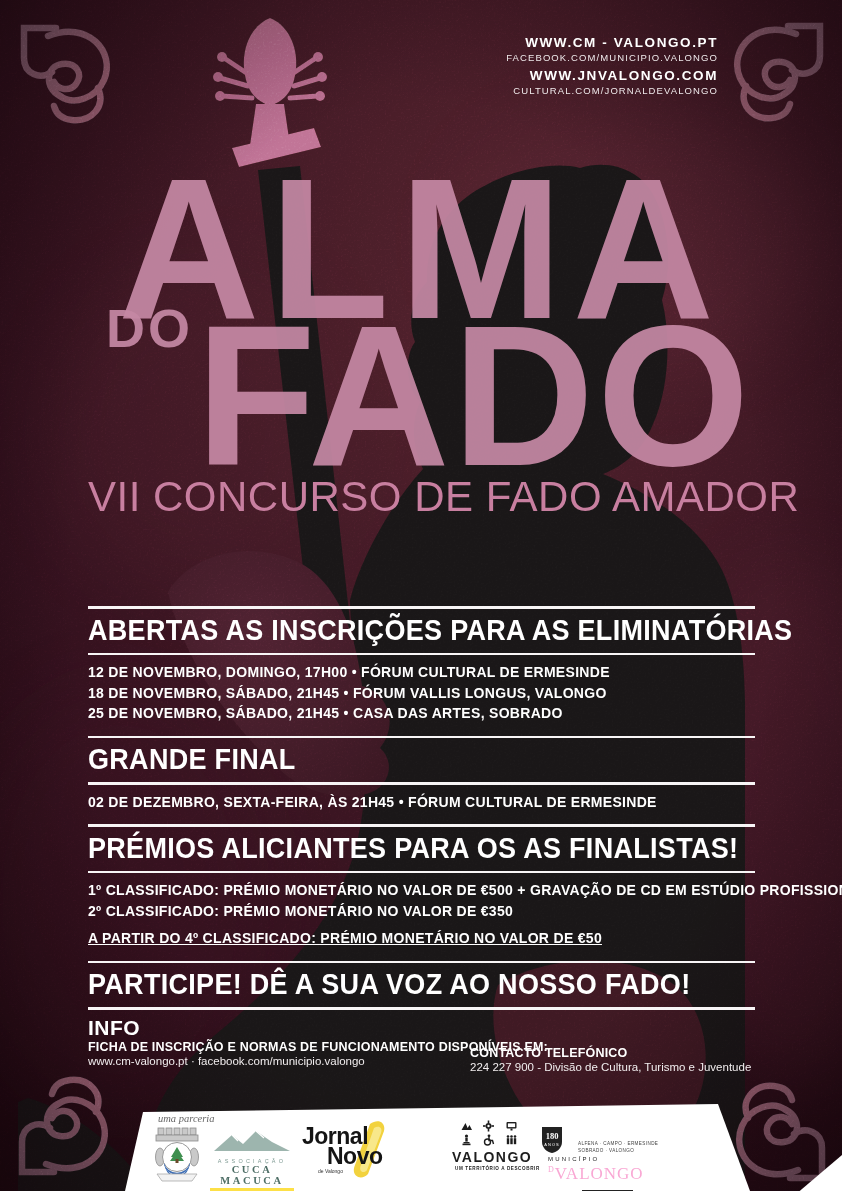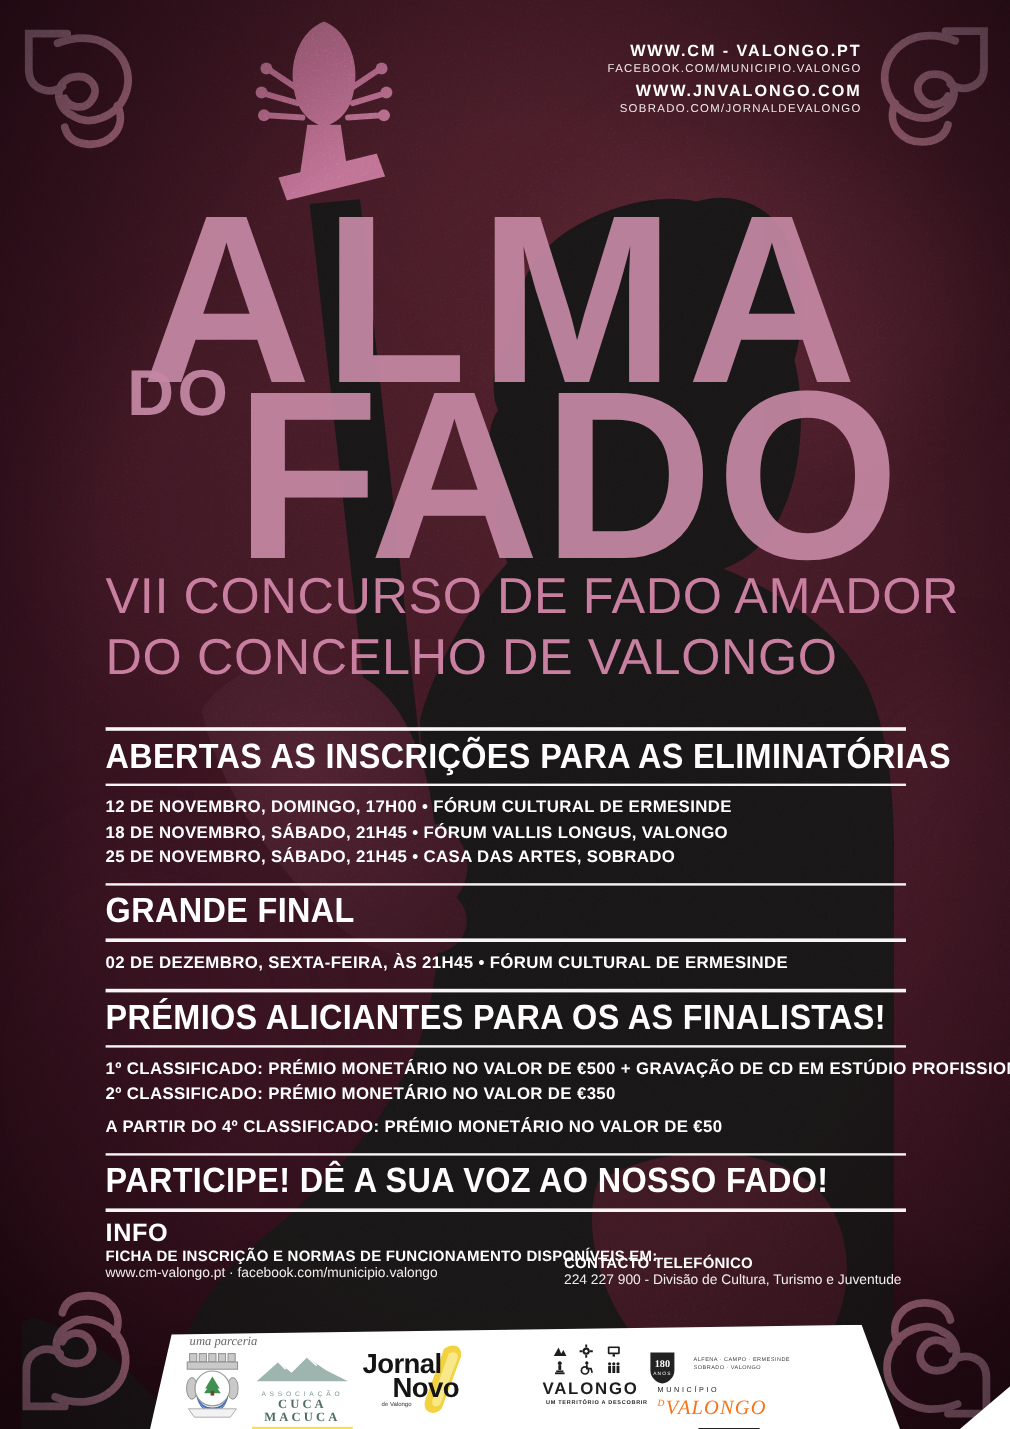--- a/index.html
+++ b/index.html
@@ -24,21 +24,21 @@
   
   .content{position:absolute;left:88px;top:606px;width:667px;z-index:5;color:#fff;}
   .rule{height:2.5px;background:#f8f5f6;border:0;margin:0;}
   .content h2{
     margin:0;font-size:27px;font-weight:bold;letter-spacing:.3px;line-height:27px;
     padding:8px 0 9px 0;transform:scaleY(1.08);transform-origin:left center;white-space:nowrap;
   }
   .h-spaced{letter-spacing:12px;}
   .items{padding:7px 0 12px 0;}
   .item{font-size:14px;font-weight:bold;letter-spacing:.3px;line-height:20.5px;white-space:nowrap;}
-  .item.gap{margin-top:7px;}
+  .item.gap{margin-top:7px;text-decoration:underline;}
   
   .info-row{position:relative;padding-top:6px;height:70px;}
   .info-title{font-size:21px;font-weight:bold;letter-spacing:.5px;line-height:24px;}
   .info-strong{font-size:12.5px;font-weight:bold;letter-spacing:.2px;line-height:15px;}
   .info-small{font-size:11.5px;line-height:13.5px;color:#f1edee;}
   .info-right{position:absolute;left:382px;top:36px;}
   
   .footer-band{position:absolute;left:0;top:1096px;width:842px;height:95px;background:#fff;
     clip-path:polygon(143px 16px,718px 8px,750px 95px,125px 95px);z-index:6;}
   .corner-sliver{position:absolute;right:0;bottom:0;width:46px;height:36px;background:#fff;
@@ -55,25 +55,25 @@
   .jornal-text .n2{margin-left:25px;}
   .jornal-sub{position:absolute;left:16px;top:48px;font-size:5px;color:#333;z-index:2;}
   .jornal-swoosh{position:absolute;right:0;top:0;z-index:1;}
   .valongo-box{left:452px;top:24px;width:74px;text-align:center;}
   .val-icons{display:grid;grid-template-columns:repeat(3,1fr);gap:2px 6px;justify-items:center;width:62px;margin:0 auto;}
   .val-name{font-size:14px;font-weight:800;letter-spacing:1.5px;margin-top:3px;}
   .val-cap{display:flex;align-items:center;gap:3px;margin-top:1px;}
   .val-cap::before,.val-cap::after{content:"";flex:1;height:1px;background:#1d1d1d;}
   .val-cap span{font-size:4.6px;letter-spacing:.6px;font-weight:bold;white-space:nowrap;}
   .muni-box{left:540px;top:30px;width:124px;}
-  .muni-top{display:flex;align-items:flex-start;gap:14px;}
+  .muni-top{display:flex;align-items:flex-end;gap:14px;}
   .muni-tiny{font-size:4.6px;line-height:6.5px;color:#444;letter-spacing:.4px;margin-top:4px;}
   .muni-mid{margin-top:2px;margin-left:8px;}
   .muni-lbl{font-size:6px;letter-spacing:2.2px;color:#222;}
-  .muni-name{font-family:"Liberation Serif",serif;font-size:17px;letter-spacing:1px;color:#f97316;line-height:16px;font-style:italic;}
+  .muni-name{font-family:"Liberation Serif",serif;font-size:17px;letter-spacing:1px;color:#f9a8d4;line-height:16px;}
   .muni-name sup{font-size:8px;}
   .muni-years{display:inline-block;background:#222;color:#fff;font-size:4.8px;letter-spacing:1px;padding:1.5px 7px;margin:2px 0 0 34px;}
 </style>
 </head>
 <body>
 
 <div class="poster">
 
   <svg class="bg-art" width="842" height="1191" viewBox="0 0 842 1191">
     <defs>
@@ -170,30 +170,29 @@
     <use href="#flourish" transform="translate(778,1134) scale(1,-1)"></use>
 
     <rect width="842" height="1191" fill="url(#vignette)"></rect>
     <rect width="842" height="1191" filter="url(#grain)" opacity="0.28" style="mix-blend-mode:overlay"></rect>
   </svg>
 
   <header class="top-links">
     <div class="big">WWW.CM - VALONGO.PT</div>
     <div class="small">FACEBOOK.COM/MUNICIPIO.VALONGO</div>
     <div class="big">WWW.JNVALONGO.COM</div>
-    <div class="small">SOBRADO.COM/JORNALDEVALONGO</div>
+    <div class="small">CULTURAL.COM/JORNALDEVALONGO</div>
   </header>
 
   <div class="title-word t-alma">ALMA</div>
   <div class="title-word t-do">DO</div>
   <div class="title-word t-fado">FADO</div>
 
   <div class="subtitle">
     <div class="s1">VII CONCURSO DE FADO AMADOR</div>
-    <div class="s2">DO CONCELHO DE VALONGO</div>
   </div>
 
   <main class="content">
 
     <hr class="rule">
     <h2>ABERTAS AS INSCRIÇÕES PARA AS ELIMINATÓRIAS</h2>
     <hr class="rule">
     <div class="items">
       <div class="item">12 DE NOVEMBRO, DOMINGO, 17H00 • FÓRUM CULTURAL DE ERMESINDE</div>
       <div class="item">18 DE NOVEMBRO, SÁBADO, 21H45 • FÓRUM VALLIS LONGUS, VALONGO</div>

